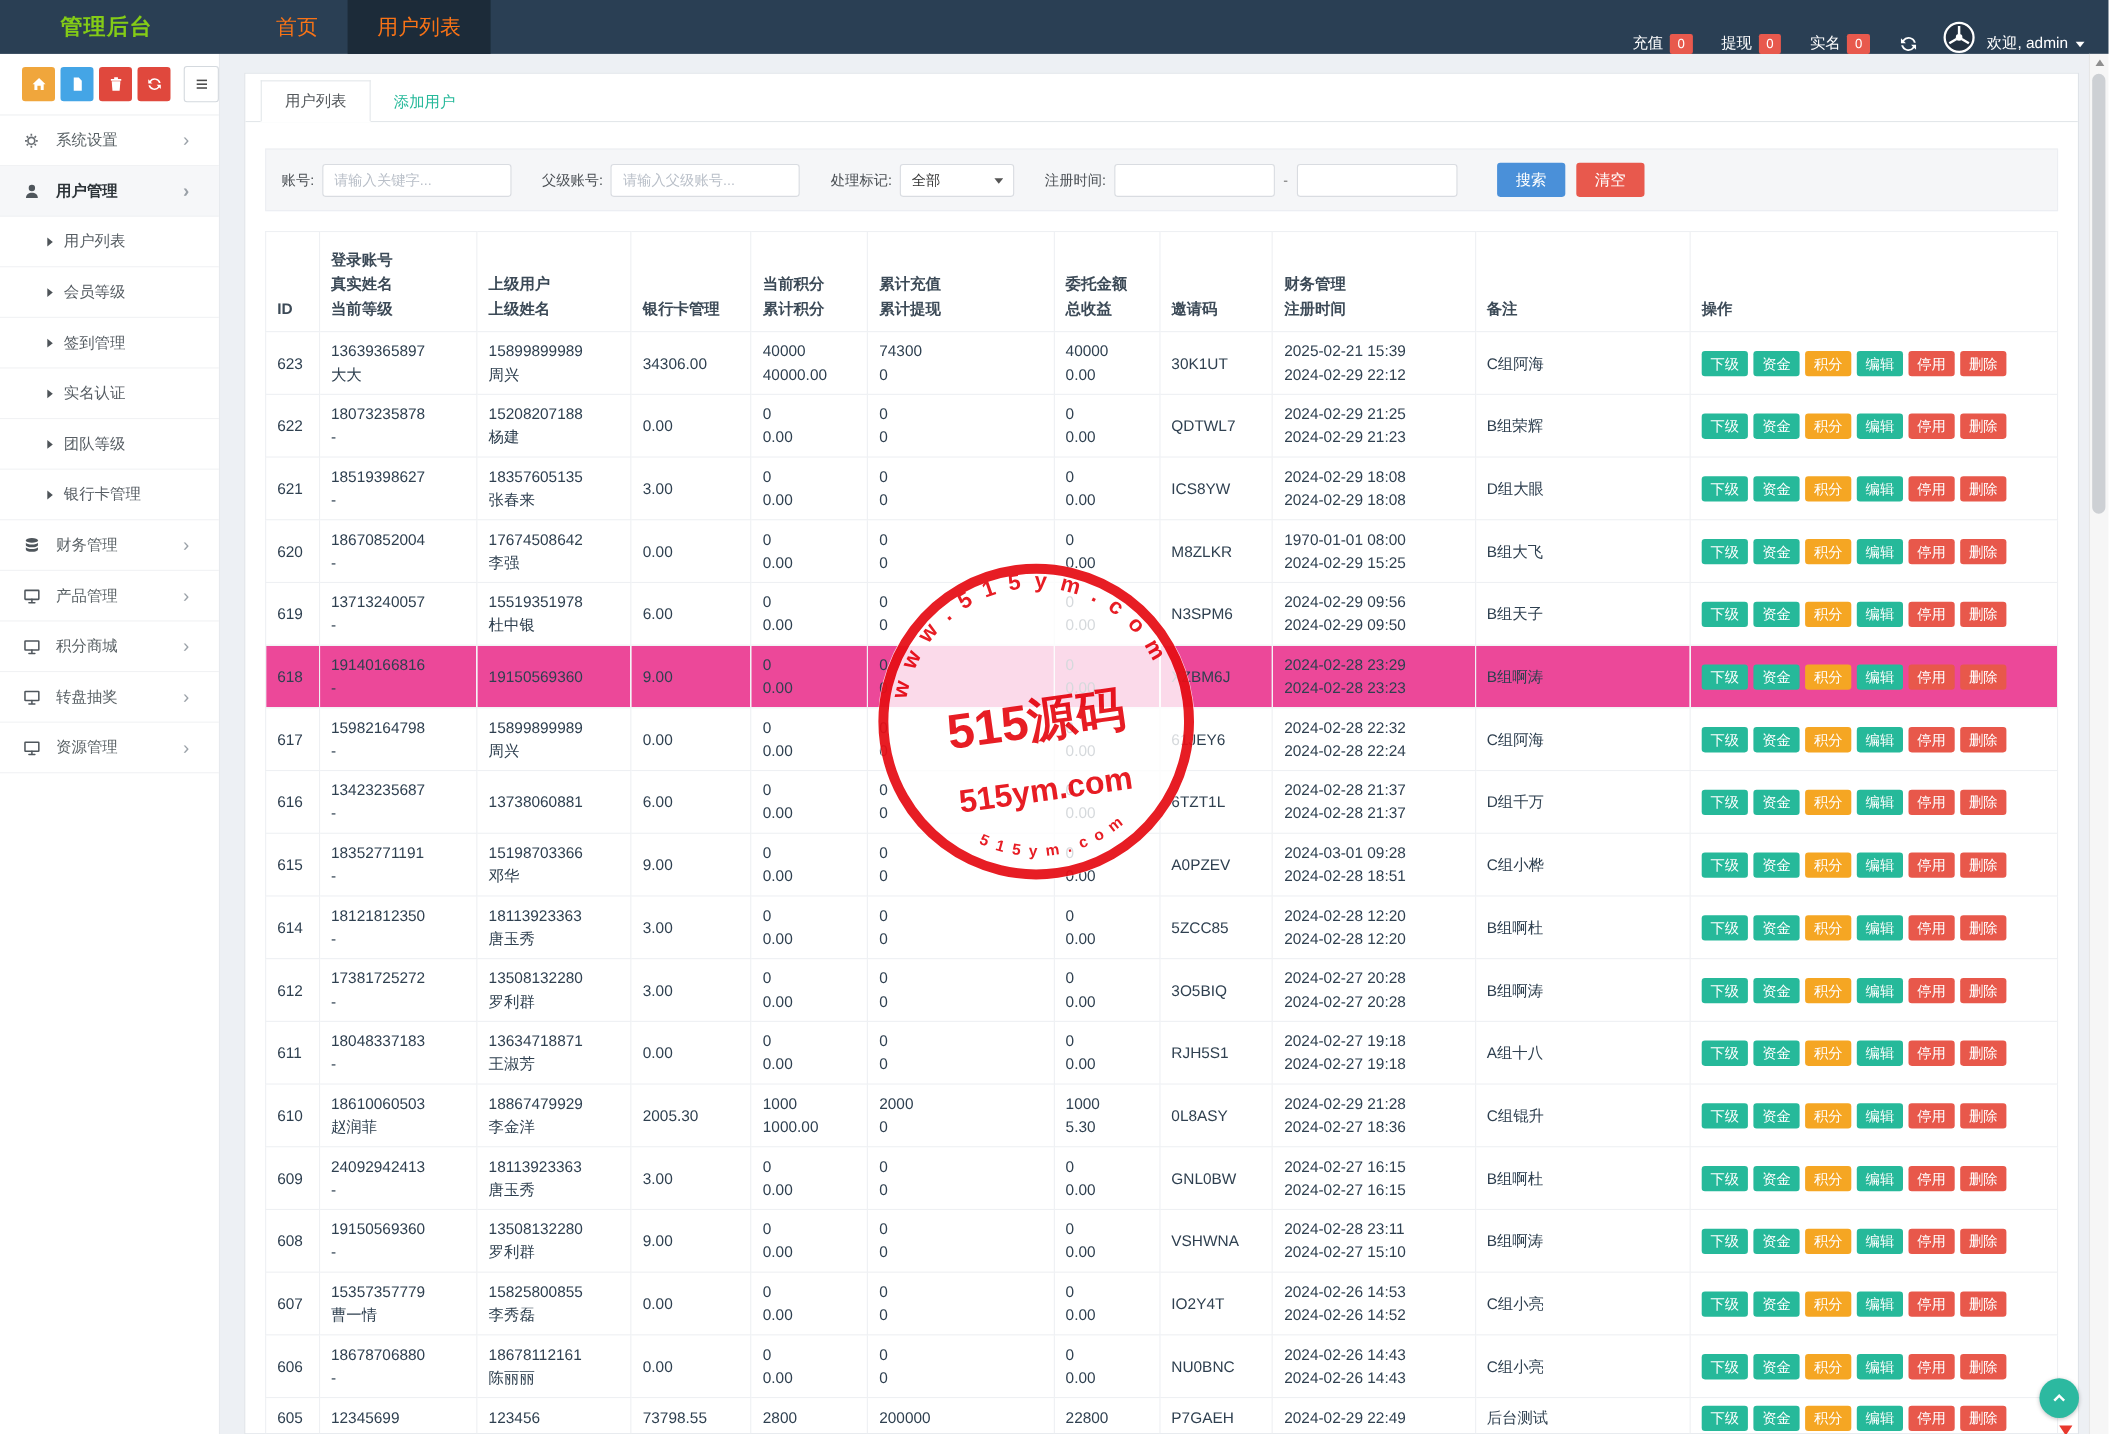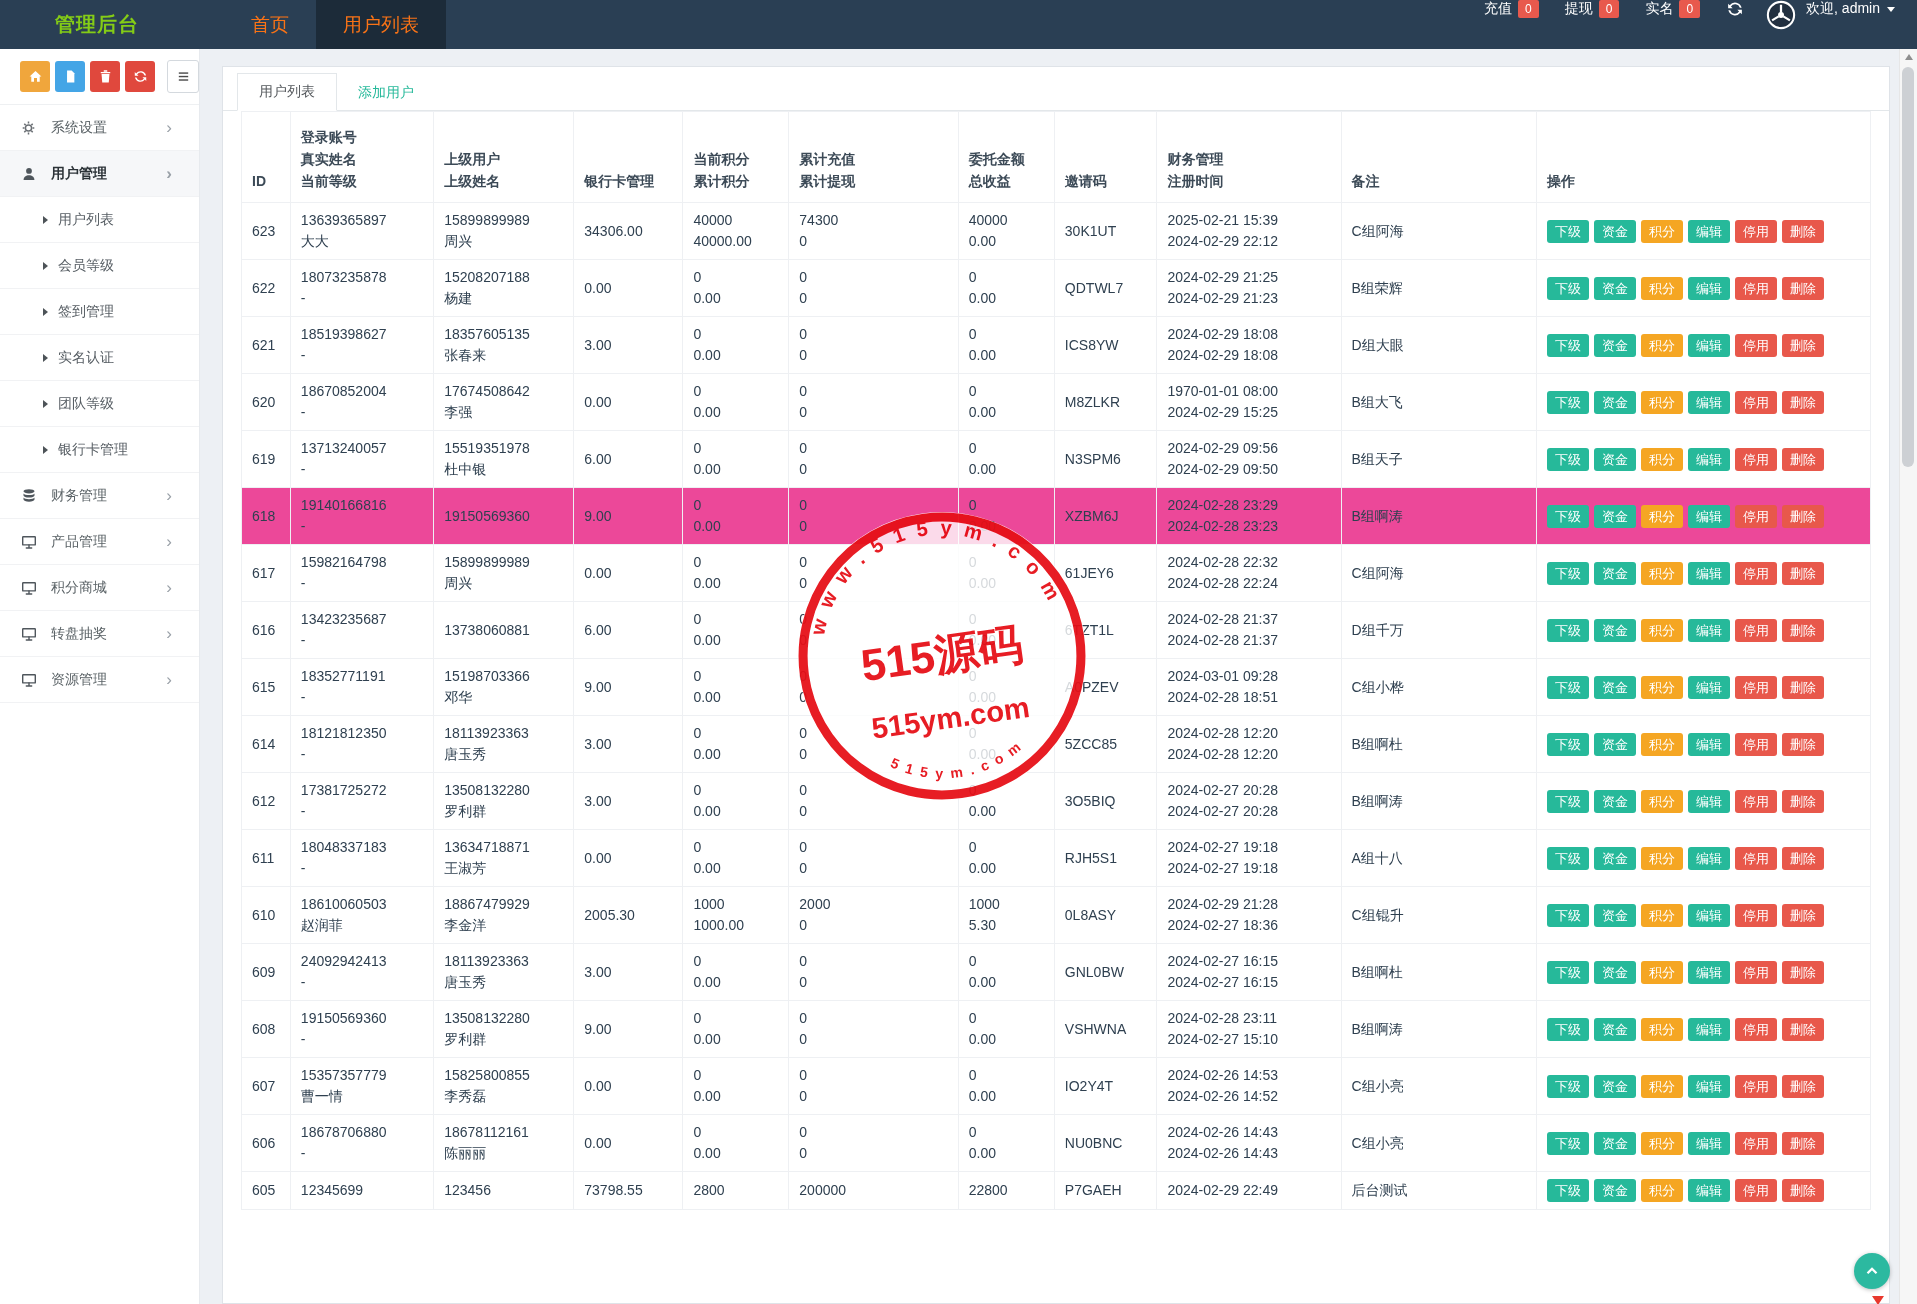--- a/index.html
+++ b/index.html
@@ -5,21 +5,21 @@
   html,body{margin:0;padding:0}
   body{width:1917px;height:1304px;overflow:hidden;position:relative;background:#fff;
        font-family:"Liberation Sans","DejaVu Sans",sans-serif;color:#2f4050}
   
   .navbar{position:absolute;top:0;left:0;right:0;height:49px;background:#2a3f54;display:flex;align-items:stretch;z-index:30}
   .brand{width:200px;box-sizing:border-box;padding-left:55px;display:flex;align-items:center;
          color:#84cc16;font-size:20px;font-weight:bold;letter-spacing:1px}
   .nav-tabs{display:flex;align-items:stretch;margin-left:24px}
   .nav-tab{padding:4px 27px;display:flex;align-items:center;color:#f97316;font-size:19px;cursor:pointer}
   .nav-tab.active{background:#1c2b39}
-  .navbar-right{margin-left:auto;display:flex;align-items:flex-start;padding-right:22px}
+  .navbar-right{margin-left:auto;display:flex;align-items:flex-end;padding-right:22px}
   .nav-stat{display:flex;align-items:center;color:#fff;font-size:14px;margin-left:26px;cursor:pointer}
   .stat-badge{background:#e8594d;color:#fff;font-size:12px;line-height:16px;padding:1px 7px;border-radius:2px;margin-left:6px}
   .nav-refresh{margin-left:26px;display:flex;align-items:center;cursor:pointer}
   .nav-avatar{margin-left:22px;display:flex;align-items:center;cursor:pointer}
   .welcome{color:#fff;font-size:14px;margin-left:10px;display:flex;align-items:center;cursor:pointer}
   .caret-d{width:0;height:0;border-top:5px solid #fff;border-left:4px solid transparent;border-right:4px solid transparent;margin-left:7px}
   
   .sidebar{position:absolute;top:49px;left:0;bottom:0;width:200px;background:#fff;border-right:1px solid #e7eaee;box-sizing:border-box;z-index:20}
   .side-toolbar{display:flex;align-items:center;gap:5px;padding:11px 0 11px 20px}
   .tool-btn{width:33px;height:31px;border-radius:3px;display:flex;align-items:center;justify-content:center;cursor:pointer}
@@ -286,20 +286,40 @@
     </nav>
 </div>
 
 <div class="main">
   <div class="card">
     <div class="ctabs">
         <div class="ctab active">用户列表</div>
         <div class="ctab link">添加用户</div>
       </div>
 
+    <div class="filter">
+      <span class="f-label">账号:</span>
+      <input class="f-input" placeholder="请输入关键字..." style="">
+      <span class="gap"></span>
+      <span class="f-label">父级账号:</span>
+      <input class="f-input" placeholder="请输入父级账号..." style="">
+      <span class="gap"></span>
+      <span class="f-label">处理标记:</span>
+      <div class="select-box">
+        <span>全部</span>
+        <span class="sel-caret"></span>
+      </div>
+      <span class="gap"></span>
+      <span class="f-label">注册时间:</span>
+      <input class="f-input f-date" style="">
+      <span class="dash">-</span>
+      <input class="f-input f-date" style="">
+      <button class="btn btn-search">搜索</button>
+      <button class="btn btn-clear">清空</button>
+    </div>
 
     <table>
       <colgroup>
         <col style="width:3%">
           <col style="width:8.8%">
           <col style="width:8.6%">
           <col style="width:6.7%">
         <col style="width:6.5%">
           <col style="width:10.4%">
           <col style="width:5.9%">

